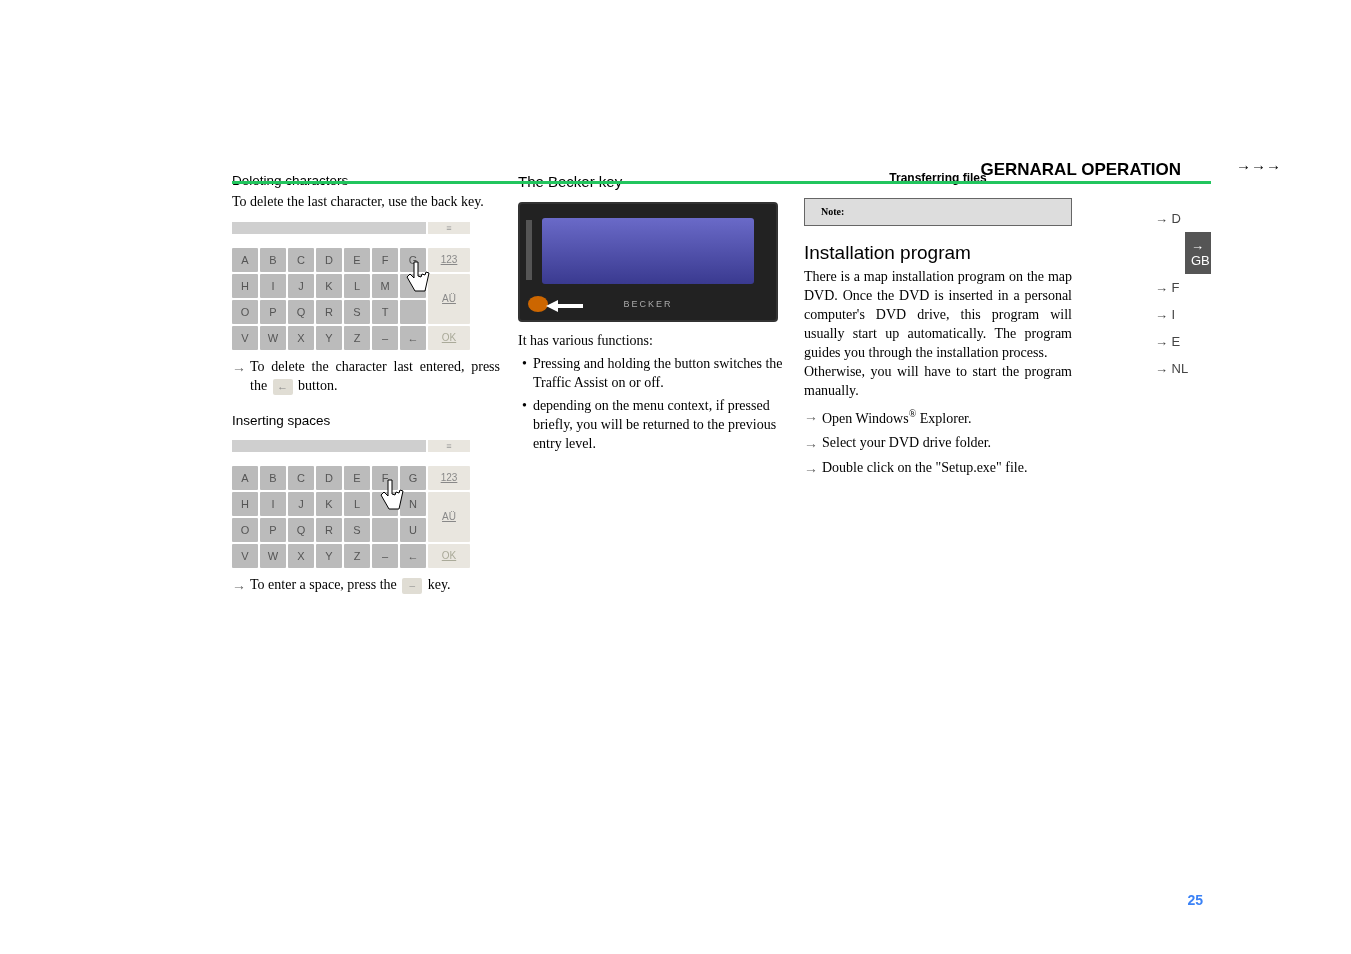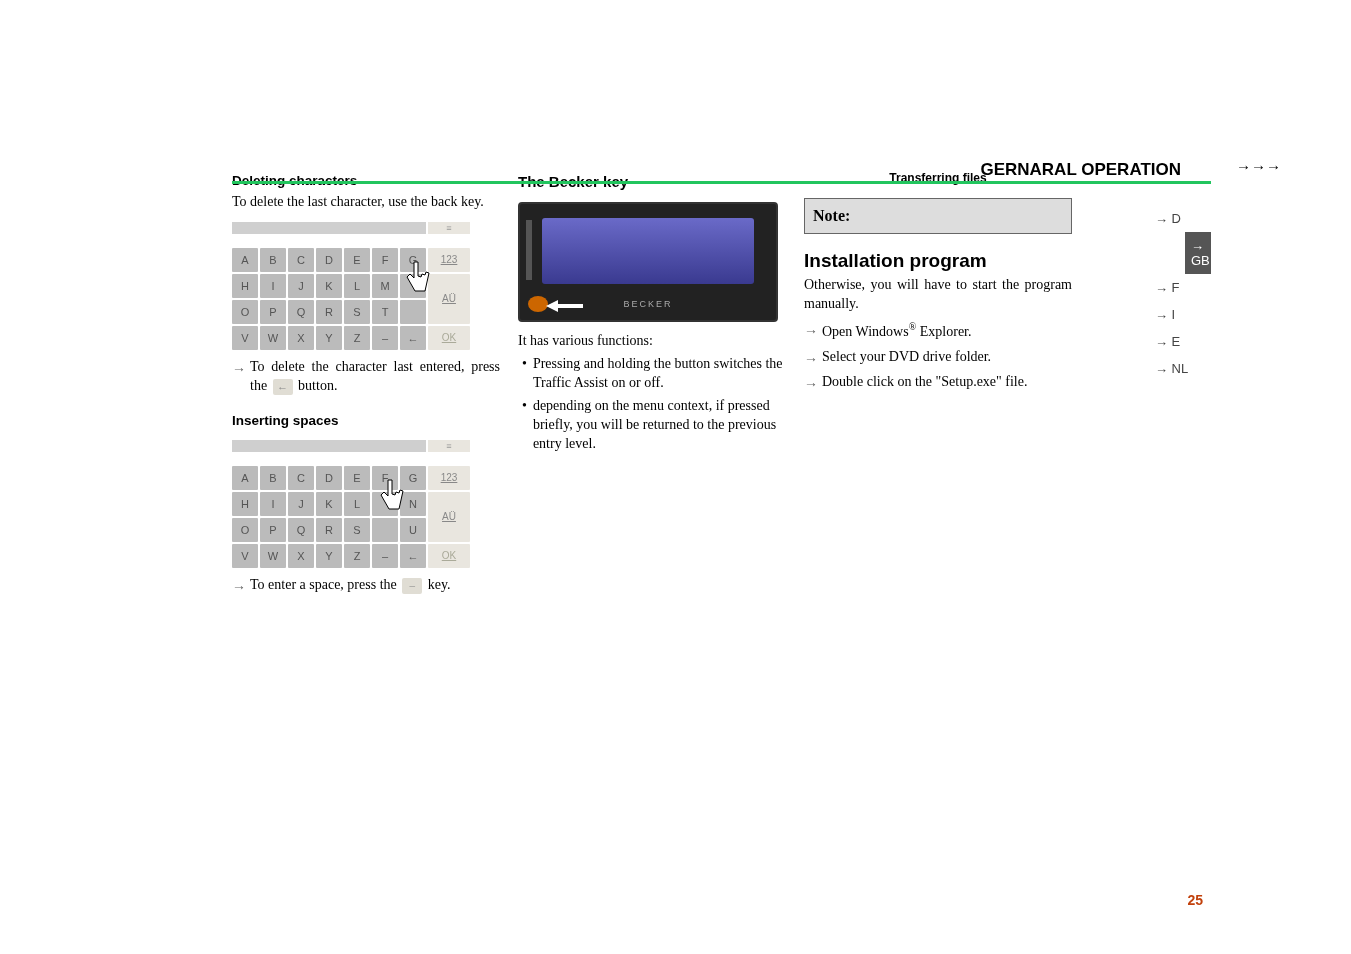--- a/index.html
+++ b/index.html
@@ -70,21 +70,21 @@
   .col3 { width: 268px; }
   .h1 {
     font-family: Verdana, Arial, sans-serif;
     font-weight: bold;
     font-size: 12px;
     margin-bottom: 12px;
     text-align: center;
   }
   .h2 {
     font-family: Verdana, Arial, sans-serif;
-    font-weight: bold;
+    font-weight: normal;
     font-size: 13.5px;
     margin-bottom: 3px;
     margin-top: 2px;
   }
   .body-text {
     font-family: Georgia, 'Times New Roman', serif;
     text-align: justify;
   }
   .kbd-table {
     margin: 10px 0 8px 0;
@@ -228,38 +228,38 @@
   .bullet {
     display: flex;
     margin-top: 4px;
   }
   .bullet .dot {
     margin: 0 6px 0 4px;
   }
   .note-box {
     border: 1px solid #666;
     background: #ddd;
-    padding: 6px 8px;
+    padding: 6px 16px;
     margin-top: 8px;
     margin-bottom: 14px;
     text-align: justify;
-    font-size: 16px;
+    font-size: 10px;
   }
   .note-box .note-label {
     font-weight: bold;
     font-family: Georgia, serif;
   }
   .page-num {
     position: absolute;
     bottom: 46px;
     right: 148px;
     font-family: Verdana, Arial, sans-serif;
     font-weight: bold;
     font-size: 14px;
-    color: #c2410c;
+    color: #3b82f6;
   }
   .sup { font-size: 10px; vertical-align: super; }
   .hand {
     position: absolute;
     width: 32px; height: 40px;
   }
   .hand svg { width:100%; height:100%; }
 </style>
 </head>
 <body>
@@ -411,20 +411,21 @@
   </div>
 
   <div class="col col3">
     <div class="h1">Transferring files</div>
 
     <div class="note-box">
       <div class="note-label">Note:</div>
     </div>
 
     <div class="h2" style="font-size:19px">Installation program</div>
+    <div class="body-text">There is a map installation program on the map DVD. Once the DVD is inserted in a personal computer's DVD drive, this program will usually start up automatically. The program guides you through the installation process.</div>
     <div class="body-text">Otherwise, you will have to start the program manually.</div>
 
     <div class="arrow-step">
       <span class="arr">→</span>
       <span>
         <span>Open Windows</span><span class="sup">®</span><span> Explorer.</span>
       </span>
     </div>
     <div class="arrow-step">
       <span class="arr">→</span>

